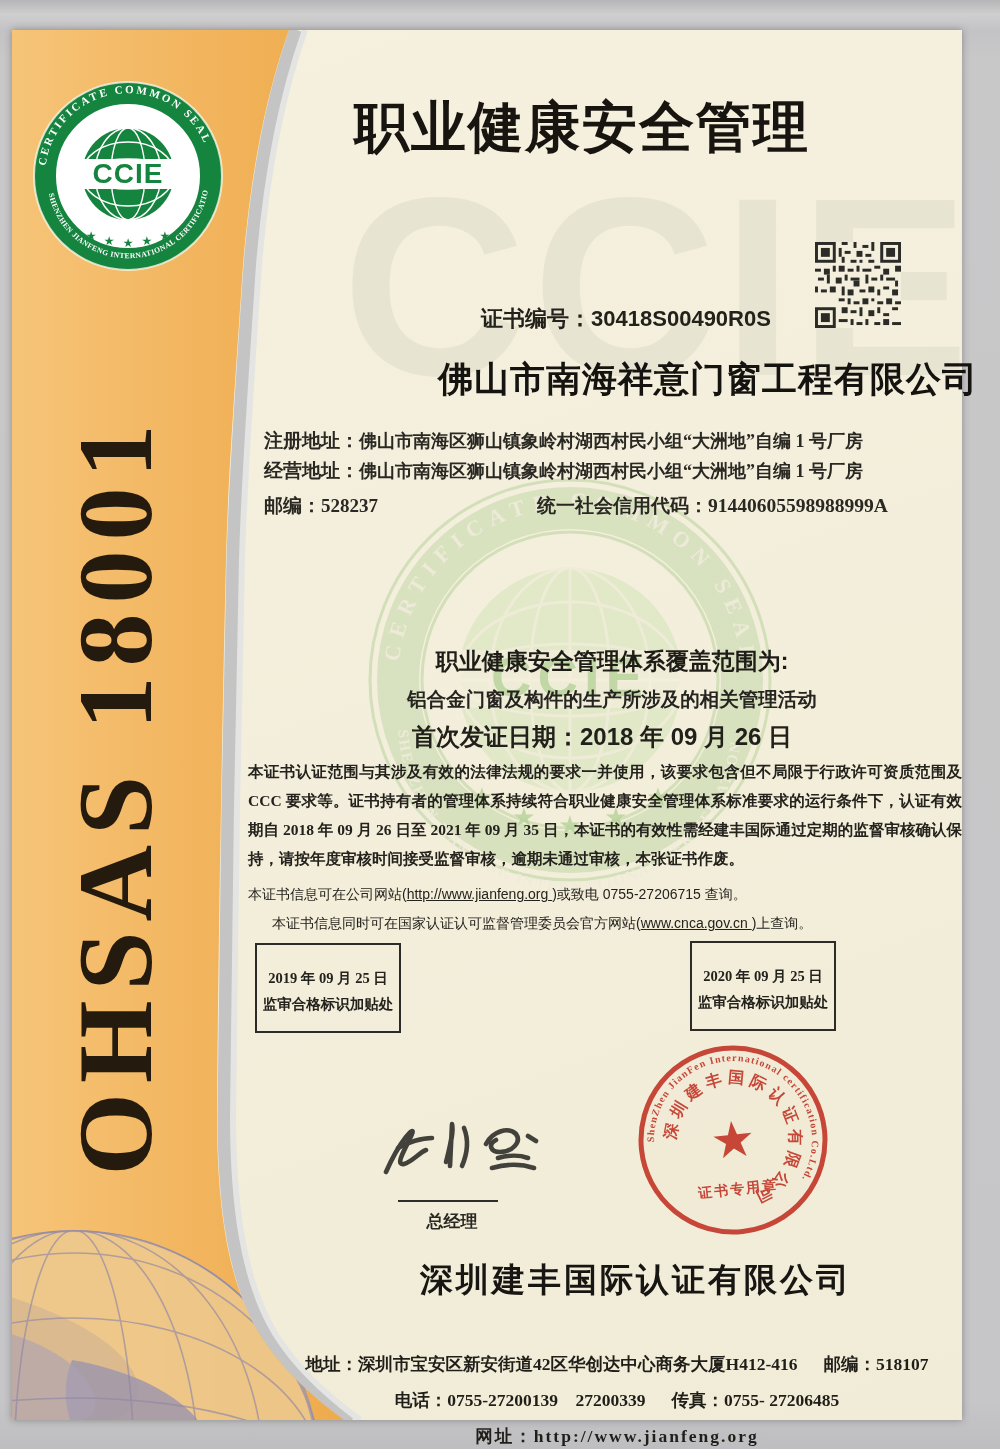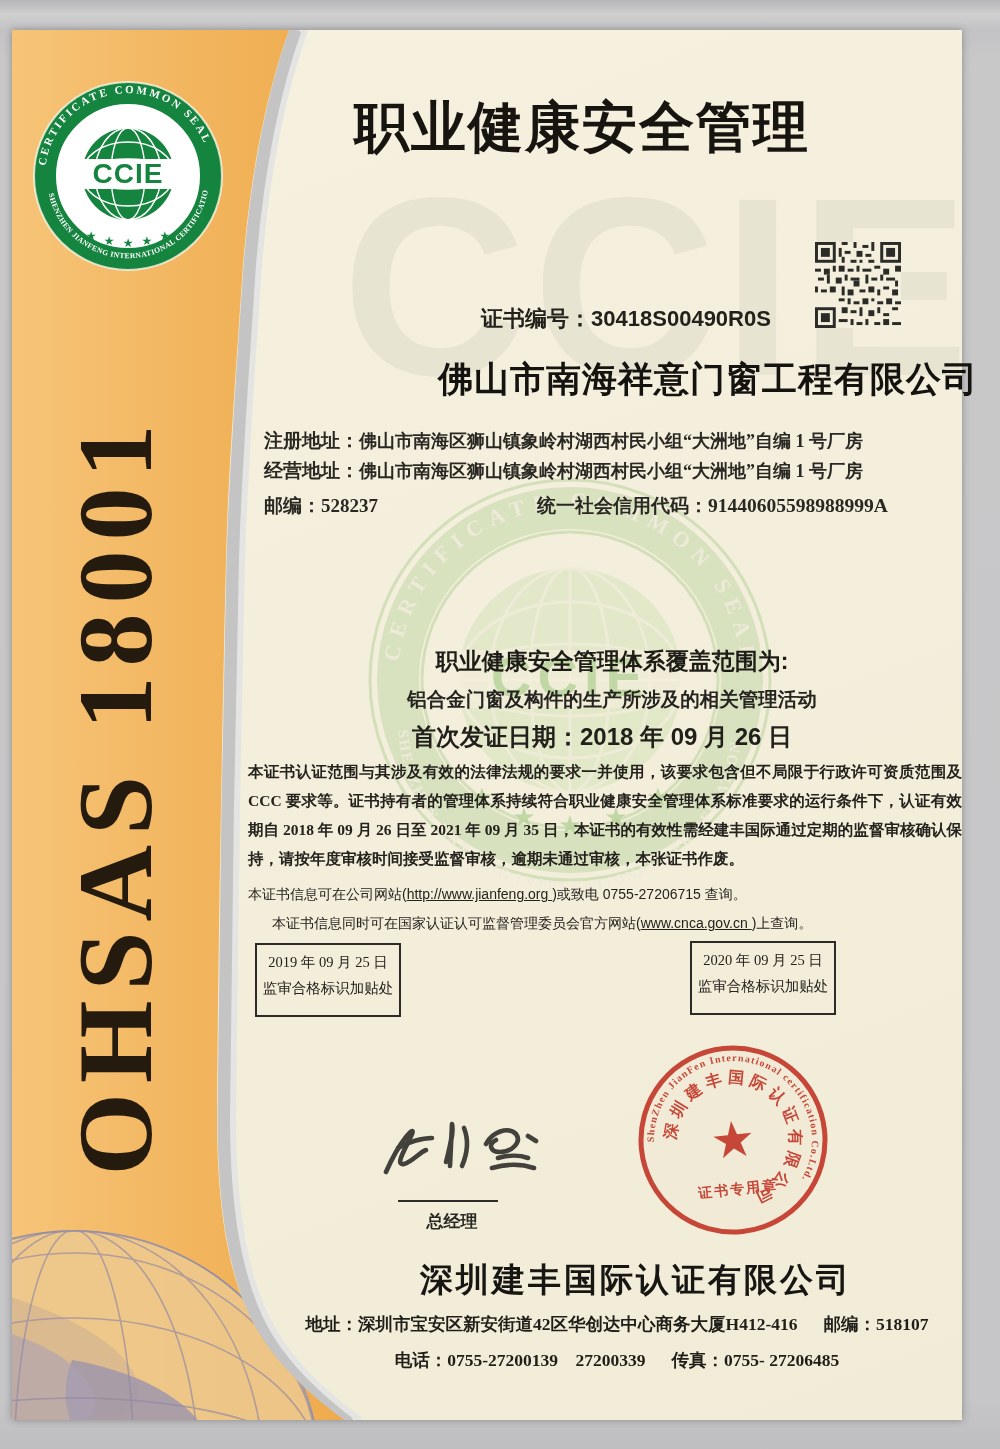--- a/index.html
+++ b/index.html
@@ -46,29 +46,29 @@
     font-family:"Liberation Sans","DejaVu Sans",sans-serif;font-weight:bold;font-size:23px;color:#1e1c17;}
   .scope-line{left:210px;top:656px;width:780px;text-align:center;font-weight:600;font-size:19.5px;color:#262420;}
   .issue-date{left:200px;top:691px;width:780px;text-align:center;
     font-family:"Liberation Sans","DejaVu Sans",sans-serif;font-weight:bold;font-size:24px;color:#22201b;}
   .fineprint{left:236px;top:727px;width:714px;font-size:15.5px;line-height:29px;font-weight:600;
     text-align:justify;color:#24221d;}
   .infoline{left:236px;width:714px;font-family:"Liberation Sans","DejaVu Sans",sans-serif;
     font-weight:400;font-size:14px;color:#24221d;white-space:nowrap;}
   .infoline .u{text-decoration:underline;}
   .audit-box{width:142px;height:62px;border:2px solid #2d2b27;background:transparent;z-index:20;
-    text-align:center;font-weight:400;font-size:14.5px;color:#24221d;padding-top:8px;}
+    text-align:center;font-weight:700;font-size:14.5px;color:#24221d;padding-top:24px;}
   .audit-box .bd{margin-bottom:7px;}
   .sig-svg{left:358px;top:1078px;z-index:25;}
   .sig-line{left:386px;top:1170px;width:100px;height:2px;background:#2e2d2a;z-index:25;}
   .sig-title{left:370px;top:1180px;width:140px;text-align:center;font-weight:600;font-size:17px;color:#2a2823;z-index:25;}
   .seal-svg{left:621px;top:1010px;z-index:30;opacity:.92;}
   .issuer{left:274px;top:1228px;width:700px;text-align:center;
     font-family:"Liberation Sans","DejaVu Sans",sans-serif;font-weight:bold;font-size:33px;letter-spacing:3px;color:#181613;}
-  .contact{left:240px;width:730px;text-align:center;font-size:17.5px;font-weight:bold;color:#201e19;white-space:nowrap;}
+  .contact{left:240px;width:730px;text-align:center;font-size:17.5px;font-weight:bold;color:#201e19;white-space:nowrap;margin-top:40px;}
   .contact .lbl{font-family:"Liberation Sans","DejaVu Sans",sans-serif;font-weight:bold;}
   .contact .gap{display:inline-block;width:26px;}
   .webline{letter-spacing:2px;}
 </style>
 </head>
 <body>
 
 <div class="certificate">
 
   <div class="abs ghost-wrap">
@@ -341,14 +341,17 @@
   </svg>
 
   <div class="abs tx issuer">深圳建丰国际认证有限公司</div>
 
   <div class="abs tx contact" style="top:1282px;">
     <span class="lbl">地址：</span><span>深圳市宝安区新安街道42区华创达中心商务大厦H412-416</span><span class="gap"></span><span class="lbl">邮编：</span><span>518107</span>
   </div>
   <div class="abs tx contact" style="top:1318px;">
     <span class="lbl">电话：</span><span>0755-27200139　27200339</span><span class="gap"></span><span class="lbl">传真：</span><span>0755- 27206485</span>
   </div>
+  <div class="abs tx contact webline" style="top:1354px;">
+    <span class="lbl">网址：</span><span>http://www.jianfeng.org</span>
+  </div>
 
 </div>
 
 </body></html>

